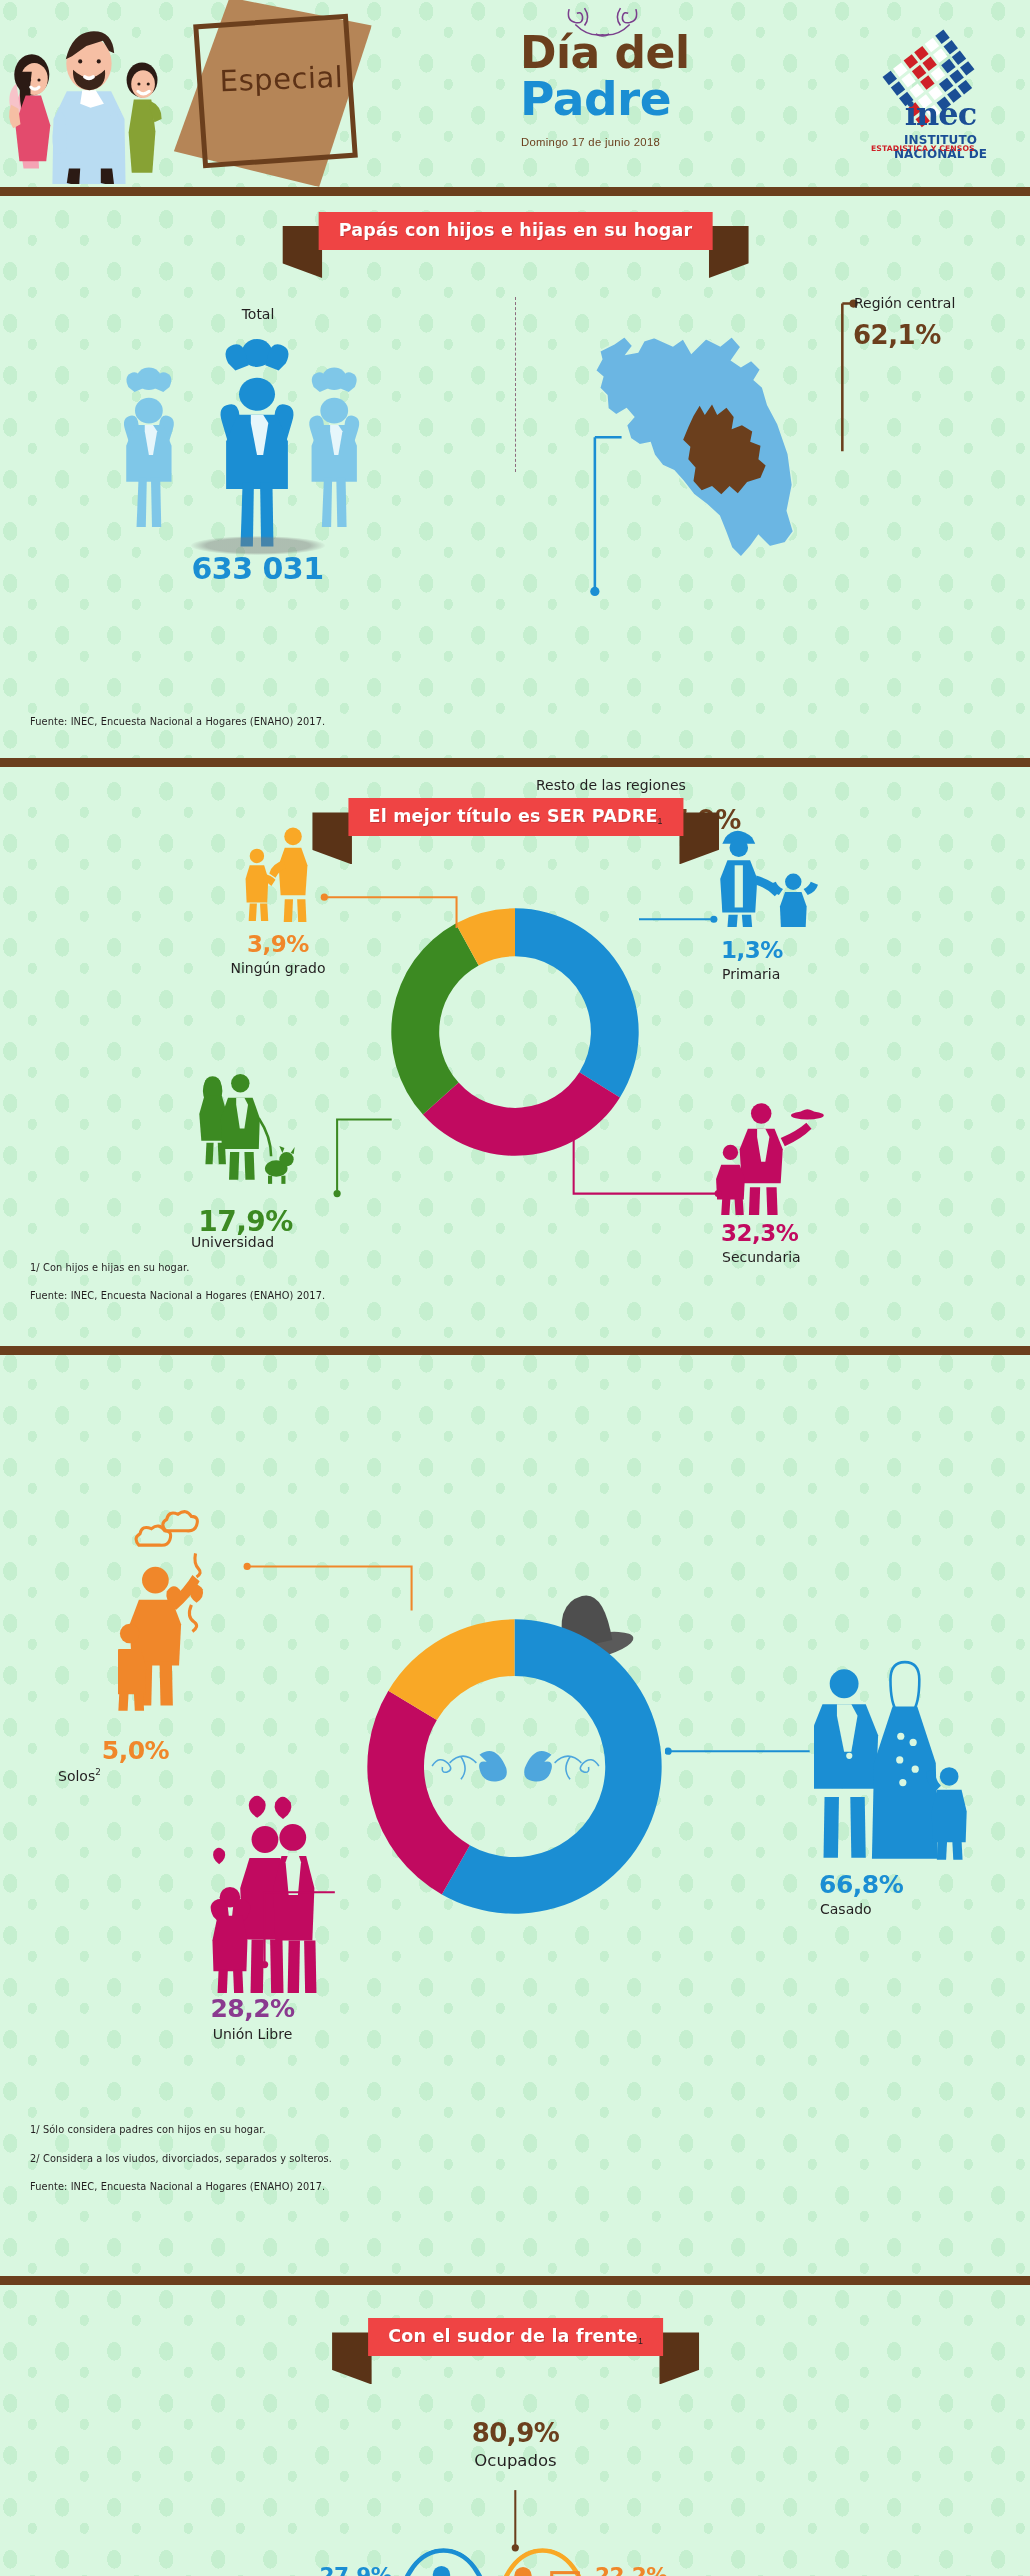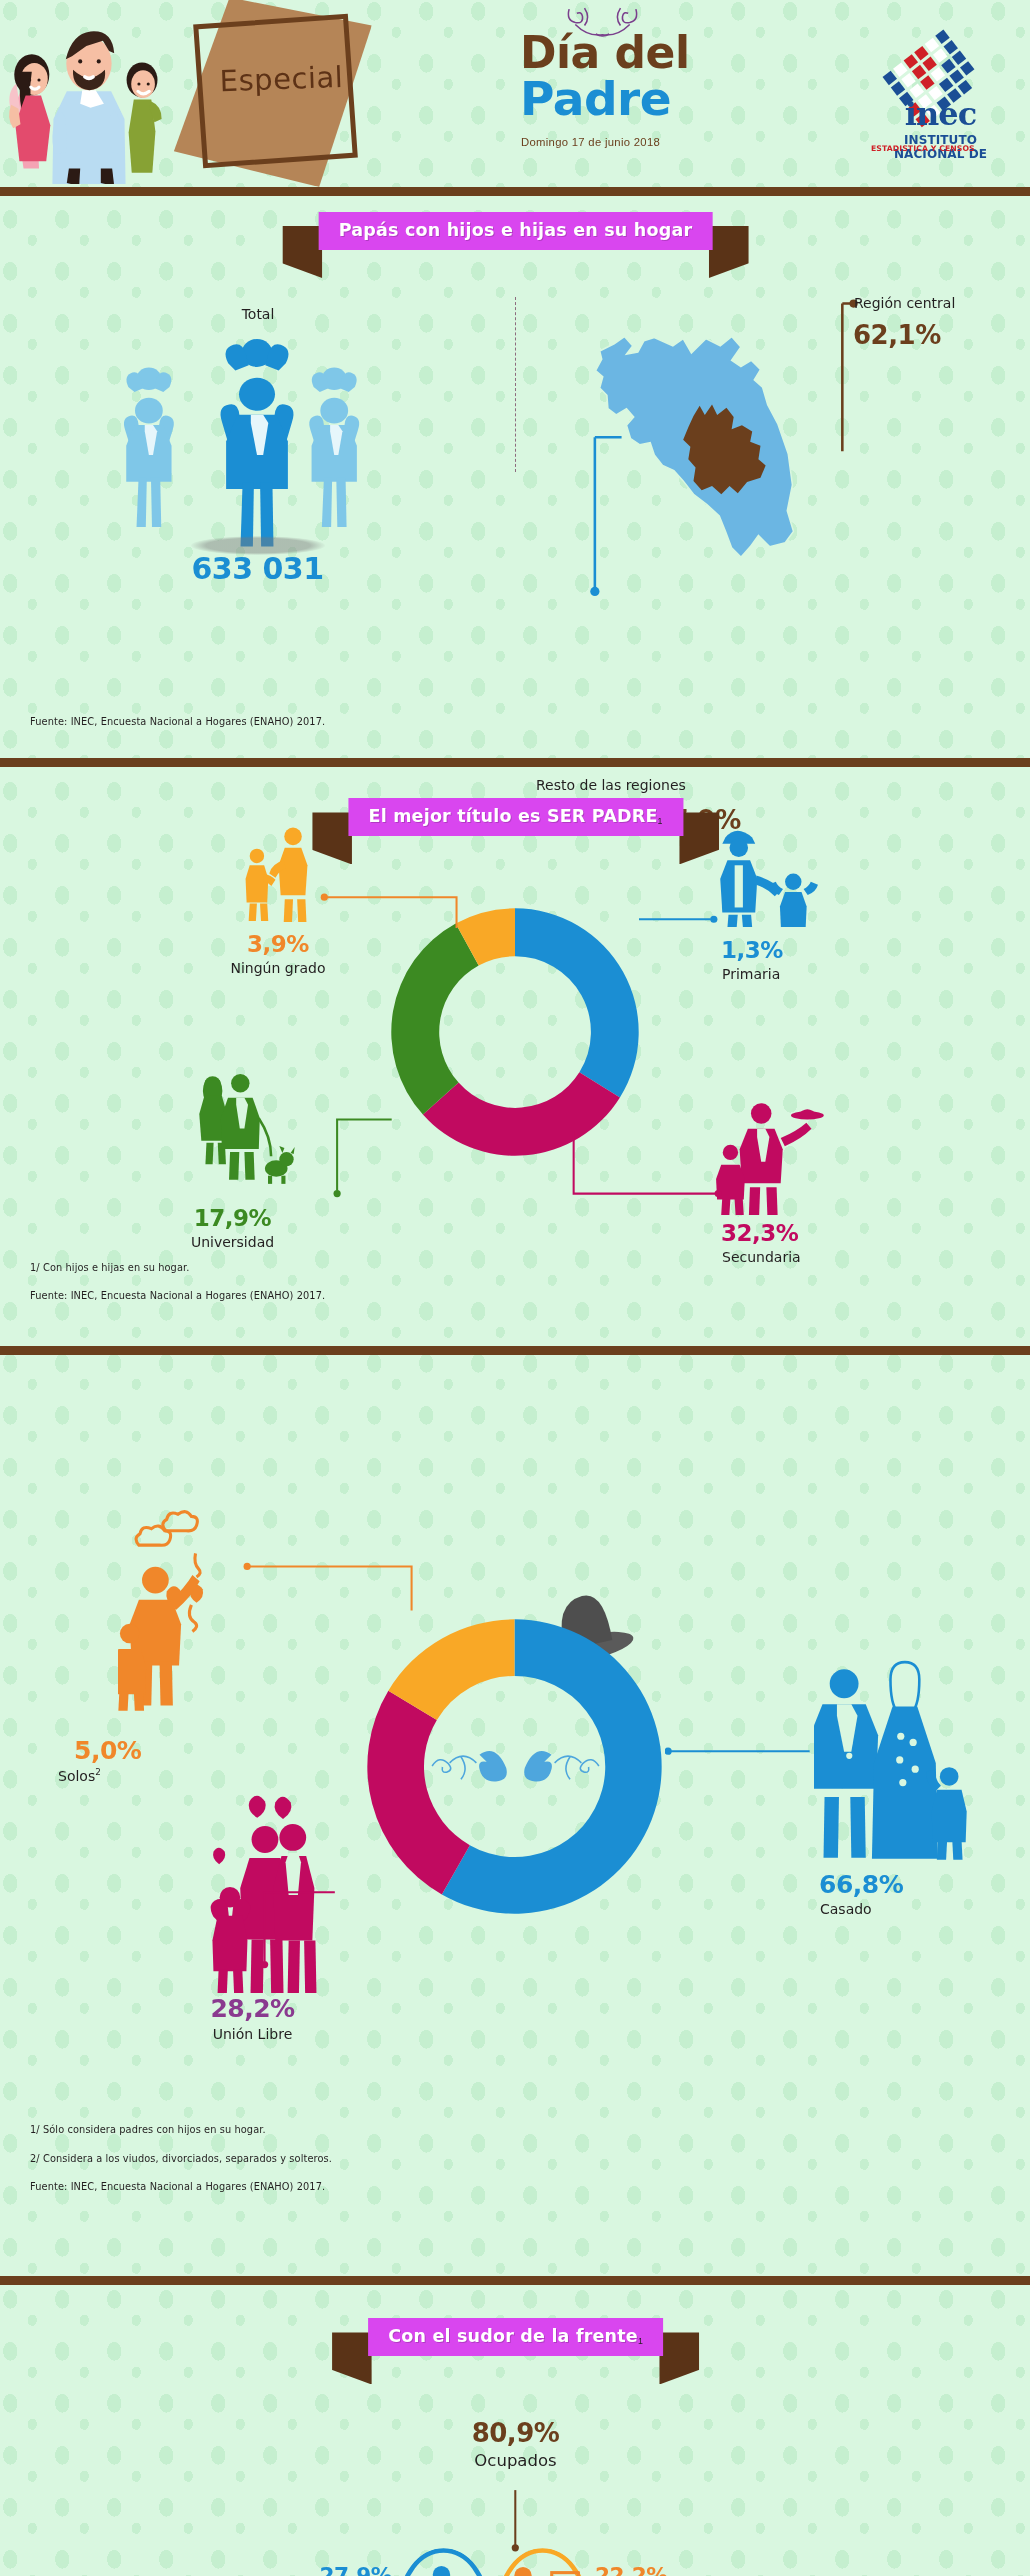--- a/index.html
+++ b/index.html
@@ -87,21 +87,21 @@
   }
 
   
   .banner { position: absolute; left: 50%; transform: translateX(-50%); }
   .banner .wing-l, .banner .wing-r {
     position: absolute; top: 14.4px; width: 40px; height: 52px; background: #5a3317;
   }
   .banner .wing-l { left: -36px; clip-path: polygon(0 0, 100% 0, 100% 100%, 0 72%); }
   .banner .wing-r { right: -36px; clip-path: polygon(0 0, 100% 0, 100% 72%, 0 100%); }
   .banner .plate {
-    position: relative; background: #d946ef; padding: 8.2px 20.6px 10.3px;
+    position: relative; background: #ef4444; padding: 8.2px 20.6px 10.3px;
     display: flex; align-items: flex-end; justify-content: center; min-height: 37px;
   }
   .banner .plate span {
     color: #fff; font-size: 17.5px; font-family: "DejaVu Sans", sans-serif;
     font-weight: 700; letter-spacing: 0.2px; text-shadow: 1px 1px 0 rgba(0,0,0,.18);
     white-space: nowrap;
   }
   .banner sup { font-size: 8.8px; vertical-align: super; }
 
   
@@ -436,21 +436,21 @@
         <path d="M88 52 l16 0 7 14 -7 46 -9 0 -7 -46z" fill="#d9f7e0"></path>
         <path d="M132 92 q24 36 24 74" stroke="#3c8a22" stroke-width="5" fill="none"></path>
         <ellipse cx="166" cy="190" rx="22" ry="16"></ellipse>
         <circle cx="186" cy="172" r="14"></circle>
         <path d="M178 160 l-6 -14 10 4z"></path>
         <path d="M194 160 l8 -12 -2 14z"></path>
         <path d="M150 204 l8 0 0 16 -8 0z"></path>
         <path d="M176 204 l8 0 0 16 -8 0z"></path>
       </g>
     </svg>
-    <div style="position:absolute;left:155px;top:438px;width:155px;text-align:center;font-size:23px;color:#3c8a22;" class="big">17,9%</div>
+    <div style="position:absolute;left:168px;top:438px;width:155px;text-align:center;font-size:28px;color:#3c8a22;" class="big">17,9%</div>
     <div style="position:absolute;left:155px;top:467px;width:155px;text-align:center;" class="lbl">Universidad</div>
     <svg class="leader" style="left:299px;top:346px;width:103px;height:88px;" viewBox="0 0 200 170">
       <path d="M180 12 L74 12 L74 150" stroke="#3c8a22" stroke-width="4" fill="none"></path>
       <circle cx="74" cy="156" r="7" fill="#3c8a22"></circle>
     </svg>
 
     <svg style="position:absolute;left:716px;top:330px;width:113px;height:118px;" viewBox="0 0 220 230">
       <g fill="#c10a60">
         <circle cx="88" cy="32" r="20"></circle>
         <path d="M62 62 l52 0 16 40 -4 66 -76 0 -4 -66z"></path>
@@ -523,21 +523,21 @@
         <path d="M40 186 l64 0 18 48 -4 80 -92 0 -4 -80z"></path>
         <path d="M42 306 l24 0 -2 86 -24 0z"></path>
         <path d="M80 306 l24 0 2 86 -24 0z"></path>
         <path d="M100 190 q30 -28 44 -52 l14 12 q-14 28 -46 56z"></path>
         <circle cx="22" cy="252" r="19"></circle>
         <path d="M0 282 l44 0 10 36 -2 52 -60 0 -2 -52z"></path>
         <path d="M2 364 l18 0 -2 38 -18 0z"></path>
         <path d="M30 364 l18 0 2 38 -18 0z"></path>
       </g>
     </svg>
-    <div style="position:absolute;left:74px;top:381px;width:165px;text-align:left;font-size:25px;color:#f0872a;" class="big">5,0%</div>
+    <div style="position:absolute;left:53px;top:381px;width:165px;text-align:center;font-size:25px;color:#f0872a;" class="big">5,0%</div>
     <div style="position:absolute;left:58px;top:412px;" class="lbl"><span>Solos</span><sup style="font-size:8.8px">2</sup></div>
     <svg class="leader" style="left:242px;top:205px;width:185px;height:57px;" viewBox="0 0 360 110">
       <path d="M12 12 L330 12 L330 98" stroke="#f0872a" stroke-width="4" fill="none"></path>
       <circle cx="10" cy="12" r="7" fill="#f0872a"></circle>
     </svg>
 
     <svg style="position:absolute;left:814px;top:304px;width:155px;height:206px;" viewBox="0 0 300 400">
       <g fill="#1b8ed3">
         <circle cx="58" cy="48" r="28"></circle>
         <path d="M16 88 l84 0 24 60 -4 104 -124 0 -4 -104z"></path>

